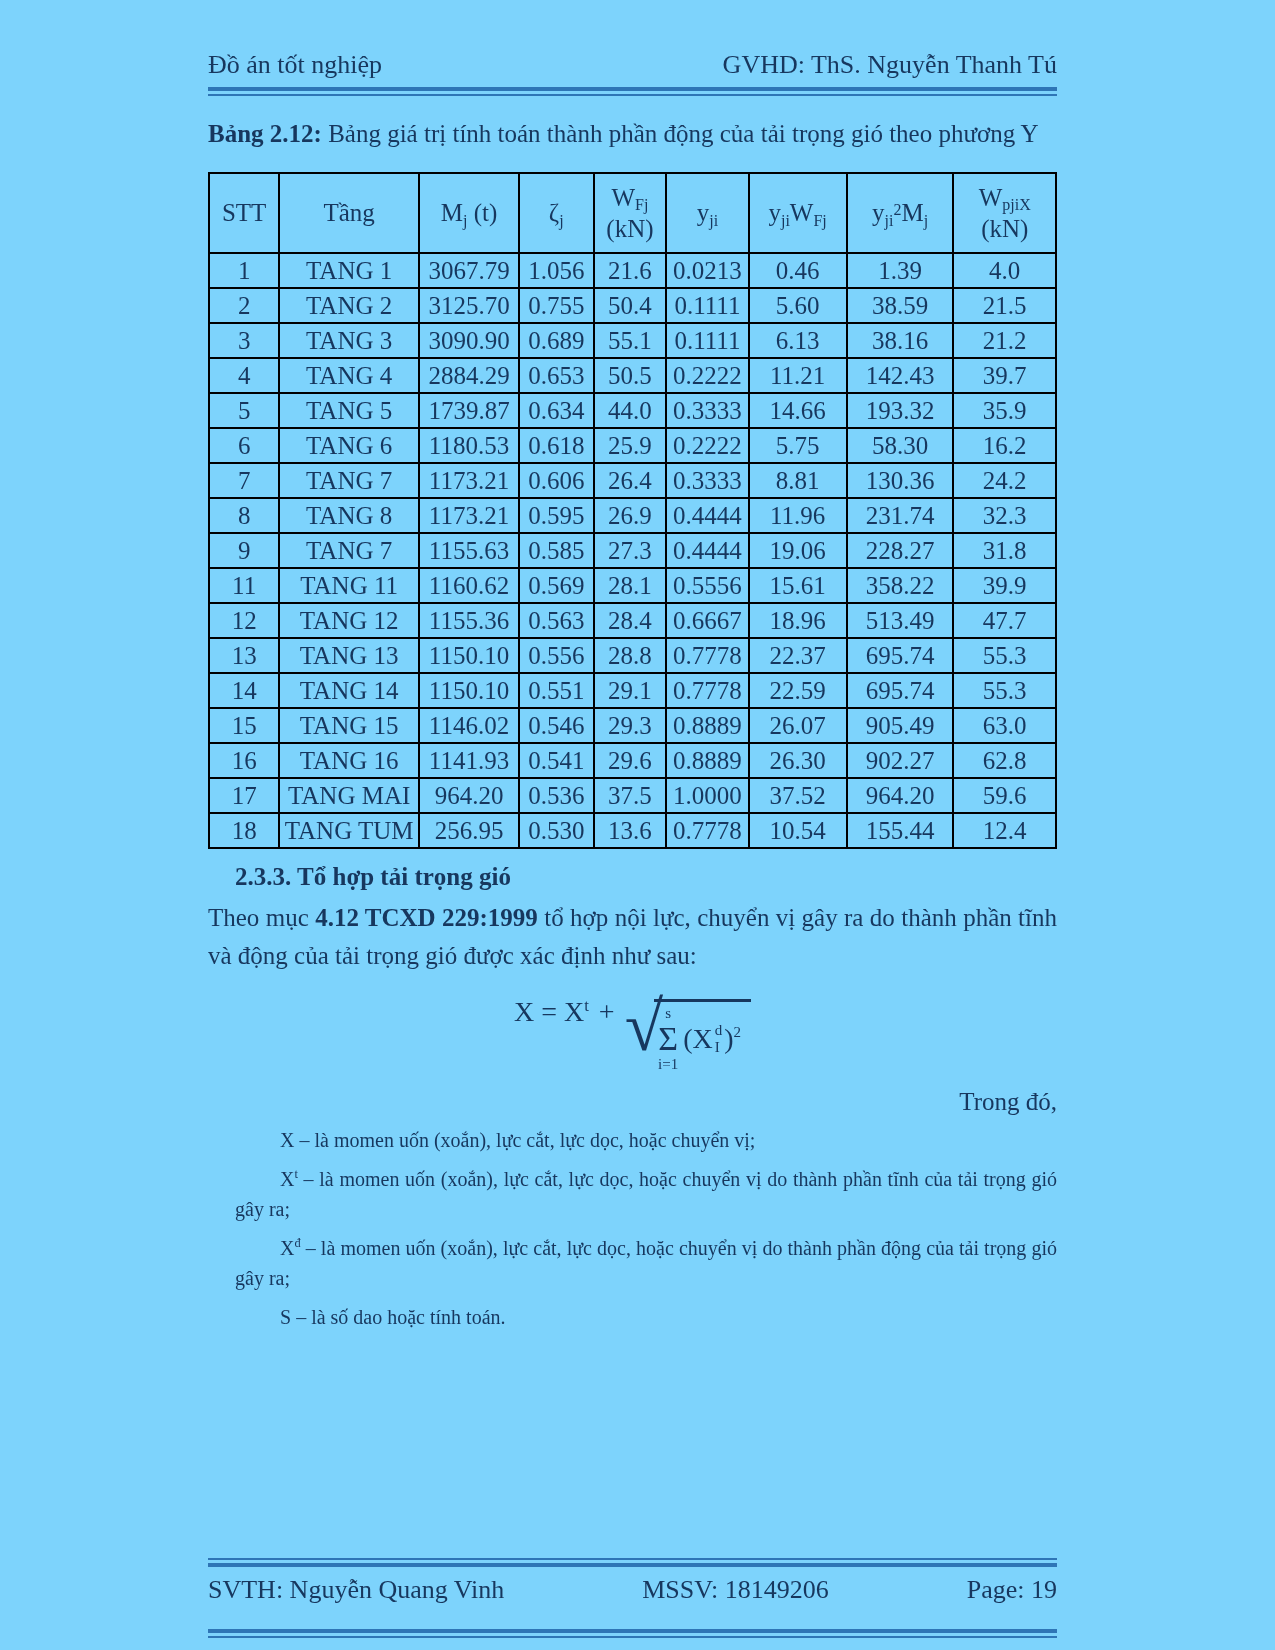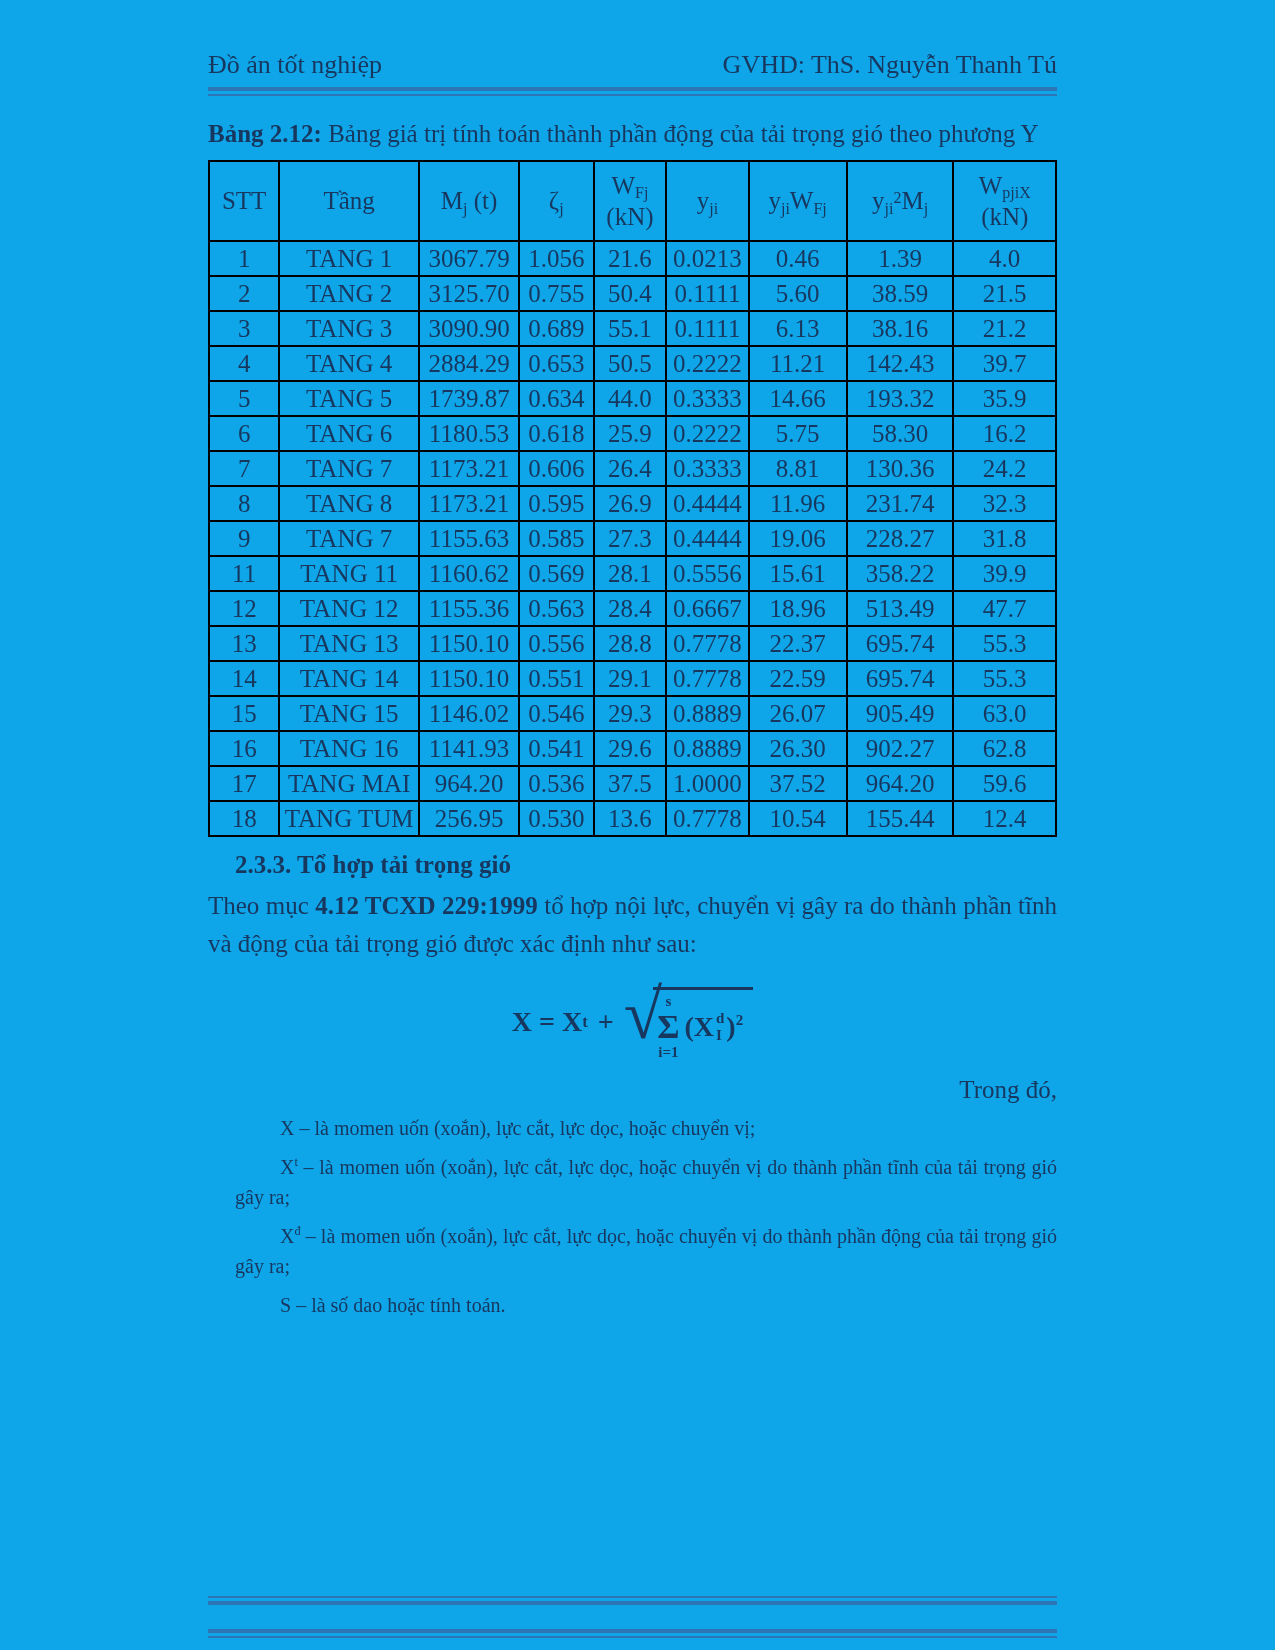--- a/index.html
+++ b/index.html
@@ -1,47 +1,47 @@
 <!DOCTYPE html>
 <html style="--text: #17375E; --rule: #2E75B6; --border: #000000;"><head>
 <meta charset="utf-8">
 <style>
   :root { --text:#17375E; --rule:#2E75B6; --border:#000000; }
   * { margin:0; padding:0; box-sizing:border-box; }
   body { background:#ffffff; font-family:"Liberation Serif", serif; }
-  .page { position:relative; width:1275px; height:1650px; margin:0 auto; background:#0ea5e9;
+  .page { position:relative; width:1275px; height:1650px; margin:0 auto; background:#7dd3fc;
           color:var(--text); padding:50px 218px 0 208px; overflow:hidden; }
 
   
   .doc-header { display:flex; justify-content:space-between; align-items:baseline; font-size:26px; }
   .rule-thick { border-top:4px solid var(--rule); }
   .rule-thin  { border-top:2px solid var(--rule); }
   .header-rule { margin-top:7px; }
   .header-rule .rule-thin { margin-top:3px; }
 
   
   .table-caption { text-align:left; font-size:25px; margin-top:24px; }
-  table.data-table { width:100%; border-collapse:collapse; table-layout:fixed; margin-top:12px; }
+  table.data-table { width:100%; border-collapse:collapse; table-layout:fixed; margin-top:24px; }
   .data-table th, .data-table td { border:2px solid var(--border); text-align:center;
       vertical-align:middle; font-size:25px; font-weight:normal; padding:1px 3px; }
   .data-table td { height:35px; }
   .data-table th { height:80px; line-height:1.25; }
   .data-table sub { font-size:64%; vertical-align:baseline; position:relative; top:0.28em; }
   .data-table sup { font-size:64%; vertical-align:baseline; position:relative; top:-0.38em; }
 
   
   .section-heading { font-size:25px; font-weight:bold; margin:14px 0 8px 27px; }
   .para { font-size:25px; line-height:1.5; text-align:justify; }
   .where { font-size:25px; margin:16px 0 4px;text-align:right; }
   .definition { font-size:20px; line-height:1.5; margin:9px 0 9px 27px; text-indent:45px; text-align:justify; }
   .definition sup, .para sup { font-size:62%; }
 
   
   .formula-block { text-align:center; margin:22px 0 12px; }
-  .formula-row { display:inline-flex; align-items:center; font-size:28px;font-weight:bold; }
+  .formula-row { display:inline-flex; font-size:28px; }
   .formula-row sup { font-size:60%; }
   .f-plus { margin:0 10px; }
   .sqrt { display:inline-flex; align-items:flex-start; }
   .rad-sign { font-size:70px; line-height:1; position:relative; top:-4px; }
   .radicand { display:inline-flex; align-items:center; border-top:3px solid var(--text);
       margin-left:-9px; margin-top:3px; padding:3px 10px 0 2px; min-height:62px; }
   .sum { display:inline-flex; flex-direction:column; align-items:center; line-height:1; margin:0 5px 0 2px; }
   .sum-lim { font-size:15px; line-height:1.1; }
   .sigma { font-size:34px; line-height:1; }
   .f-term { display:inline-flex; align-items:center; }
@@ -326,19 +326,24 @@
       <p class="definition"><span>X</span><sup>t</sup><span> – là momen uốn (xoắn), lực cắt, lực dọc, hoặc chuyển vị do thành phần tĩnh của tải trọng gió gây ra;</span></p>
       <p class="definition"><span>X</span><sup>đ</sup><span> – là momen uốn (xoắn), lực cắt, lực dọc, hoặc chuyển vị do thành phần động của tải trọng gió gây ra;</span></p>
       <p class="definition"><span>S</span><span> – là số dao hoặc tính toán.</span></p>
     </div>
 
   <div class="doc-footer">
     <div class="footer-rule">
       <div class="rule-thin"></div>
       <div class="rule-thick"></div>
     </div>
+    <div class="footer-row">
+      <span>SVTH: Nguyễn Quang Vinh</span>
+      <span>MSSV: 18149206</span>
+      <span>Page: 19</span>
+    </div>
     <div class="bottom-rule">
       <div class="rule-thick"></div>
       <div class="rule-thin"></div>
     </div>
   </div>
 
 </div>
 
 </body></html>

